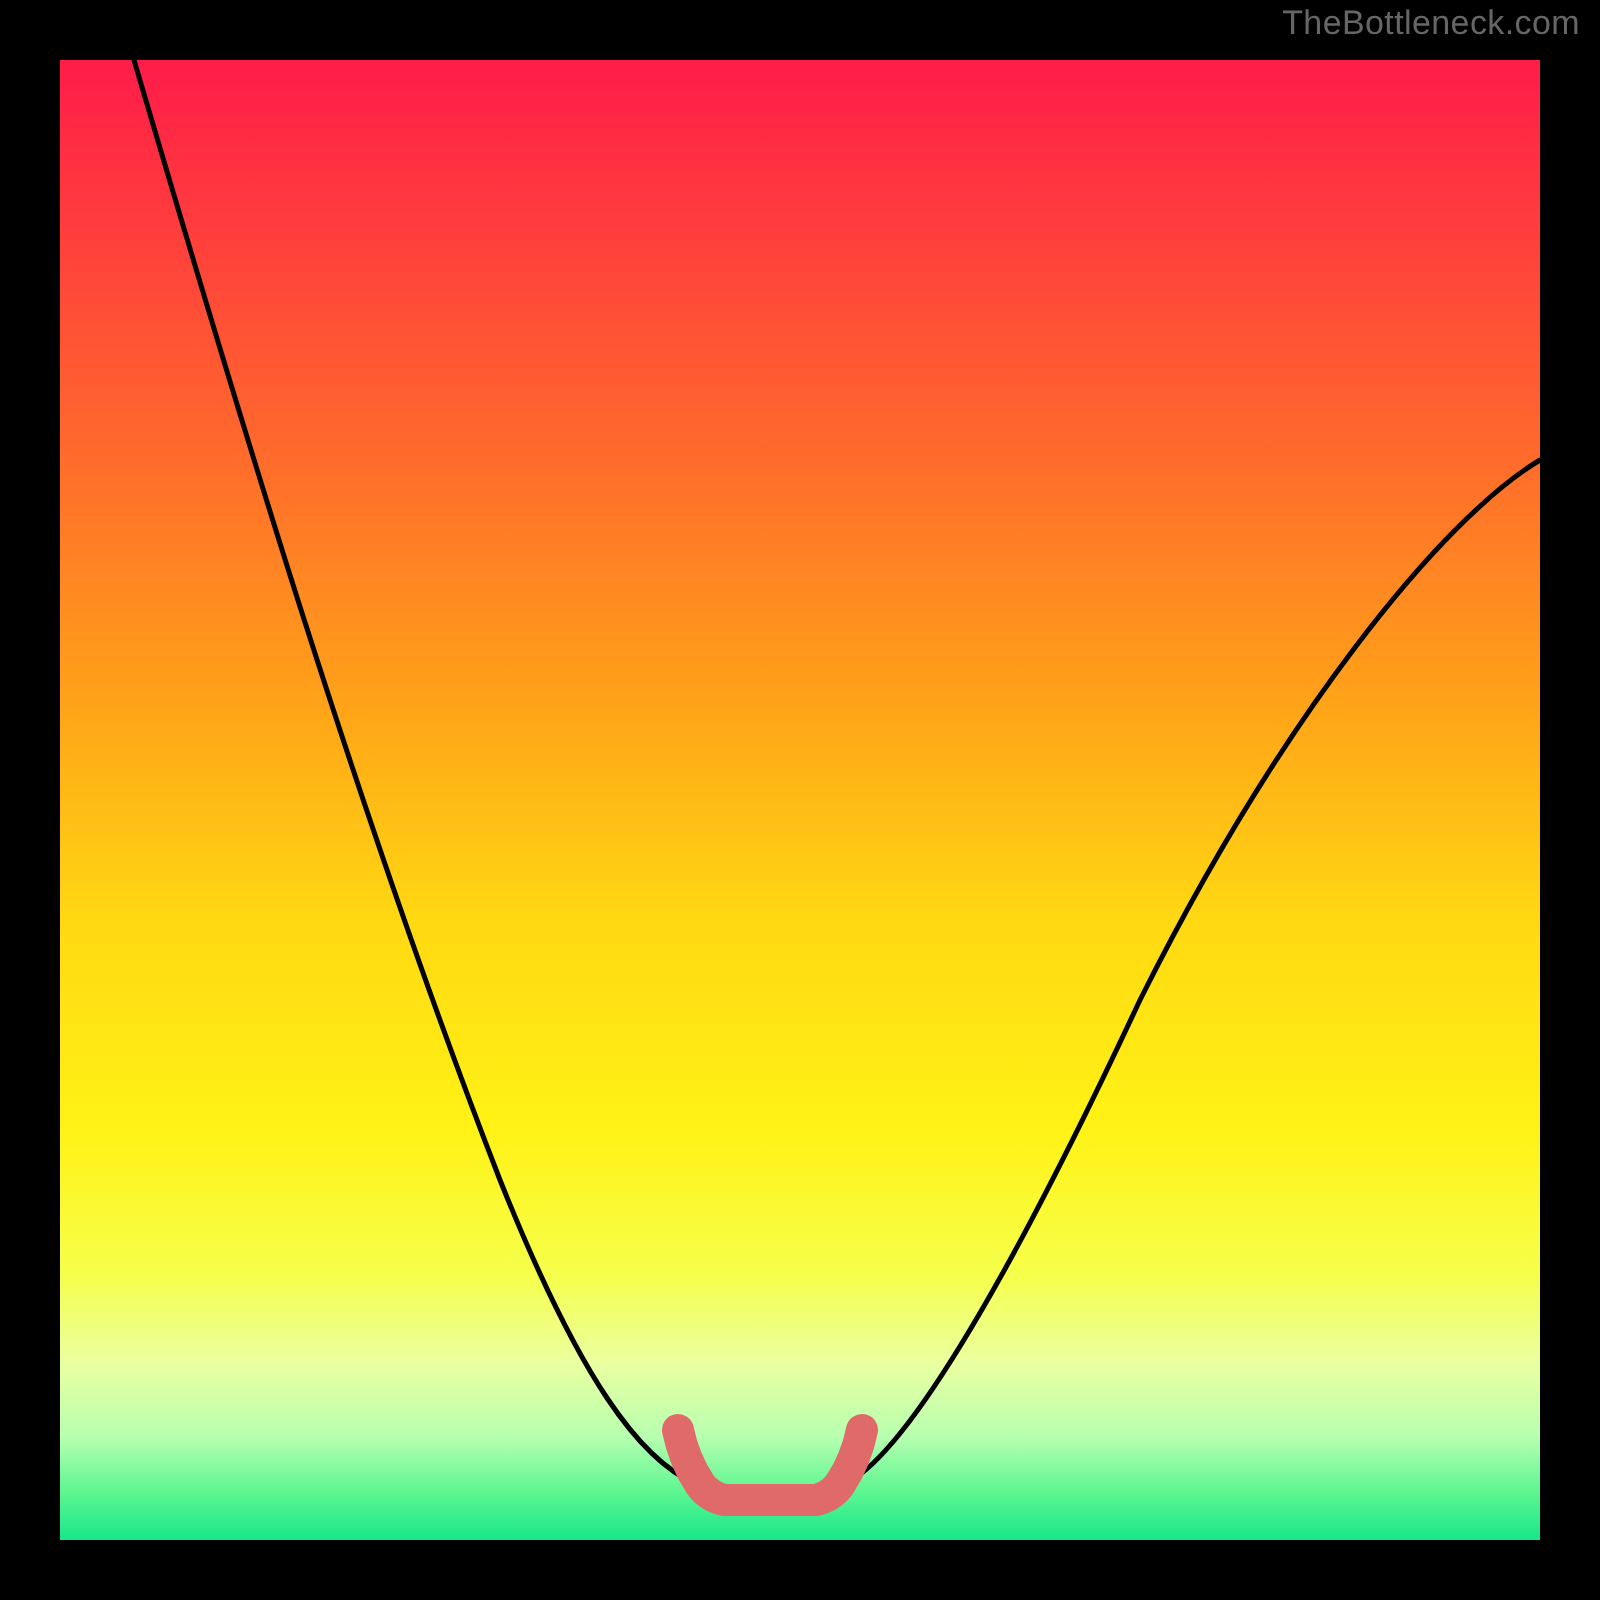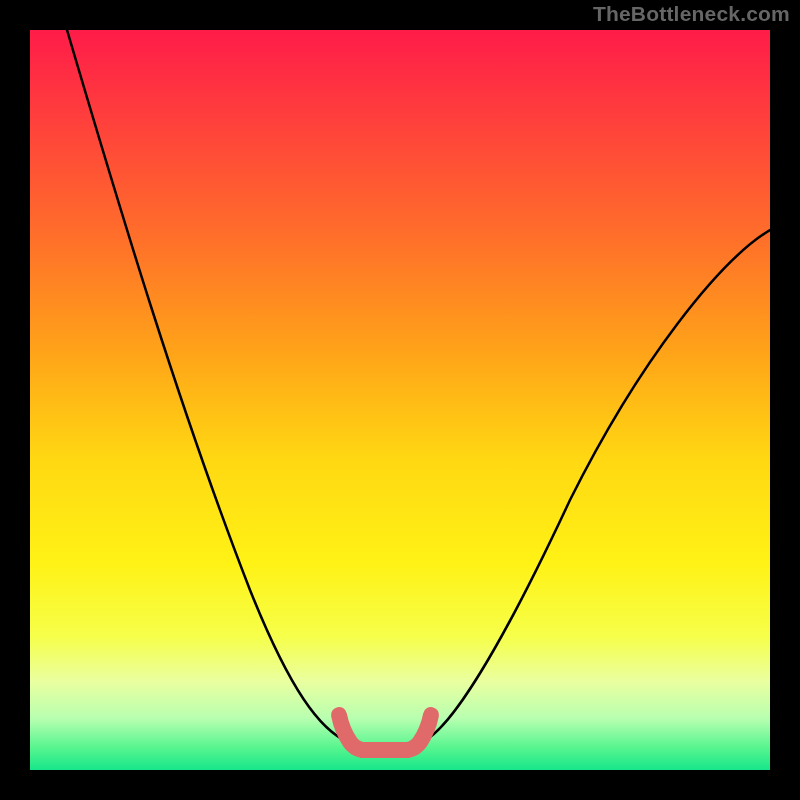--- a/index.html
+++ b/index.html
@@ -15,22 +15,22 @@
     position: relative;
     width: 800px;
     height: 800px;
     background: #000;
   }
   .watermark {
     position: absolute;
     top: 2px;
     right: 10px;
     color: #666;
-    font-size: 21px;
-    font-weight: 700;
+    font-size: 17px;
+    font-weight: 400;
     letter-spacing: 0.2px;
     z-index: 10;
     margin-left: 24px;
   }
   .plot-area {
     position: absolute;
     left: 30px;
     top: 30px;
     width: 740px;
     height: 740px;

